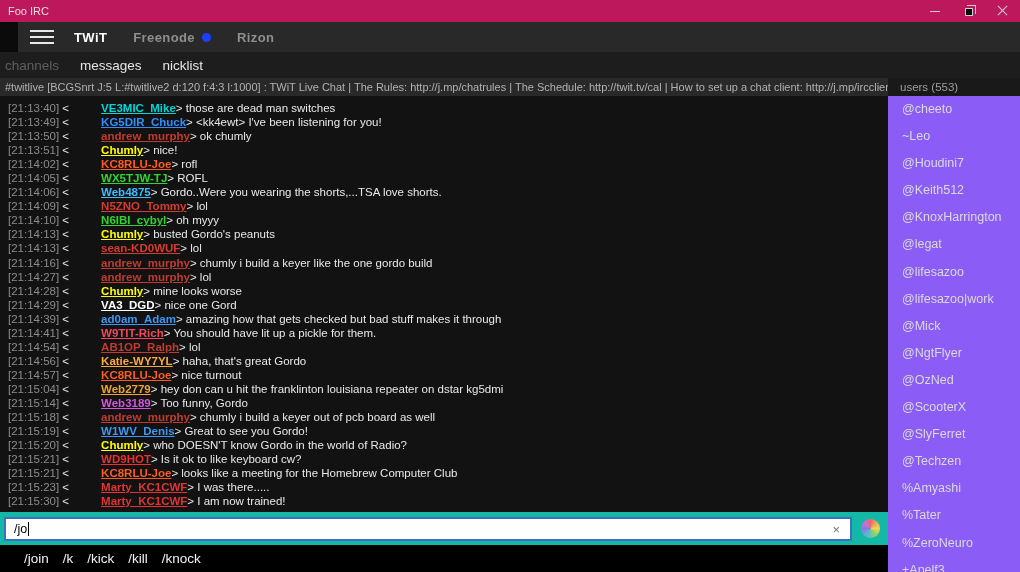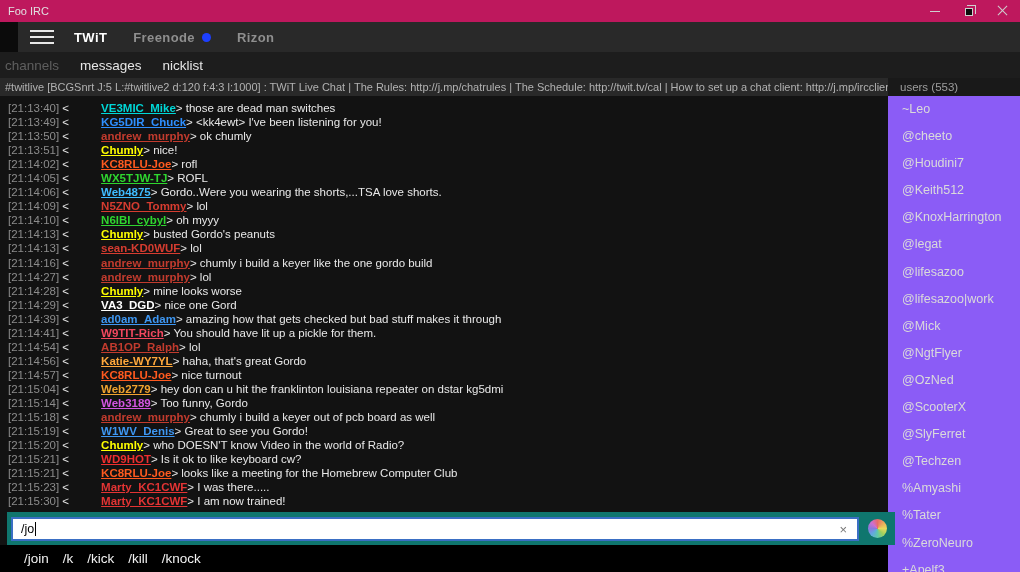--- a/index.html
+++ b/index.html
@@ -53,21 +53,21 @@
   
   #sidebar { position:absolute; top:78px; left:888px; width:132px; height:494px;
     background:#8b5cf6; overflow:hidden; }
   #users-header { height:18px; line-height:18px; background:#191919;
     color:#9e9e9e; font-size:11.5px; padding-left:12px; }
   .user-item { height:27.1px; line-height:27.1px; padding-left:14px;
     color:#dadada; font-size:12.5px; white-space:nowrap; cursor:pointer; }
 
   
   #inputbar { position:absolute; top:512px; left:0; width:888px; height:33px;
-    background:#0f766e; display:flex; align-items:center;margin-left:7px; }
+    background:#14b8a6; display:flex; align-items:center; }
   #inputbox { position:relative; margin-left:4px; width:848px; height:24px;
     background:#ffffff; border:2px solid #3a6fc4; display:flex; align-items:center; padding-left:8px; }
   #input-value { color:#000; font-size:12.5px; }
   #caret { display:inline-block; width:1px; height:14px; background:#000; margin-left:1px; }
   #clear-x { position:absolute; right:10px; top:2px; color:#777; font-size:13px; cursor:pointer; line-height:18px; }
   #color-wheel { width:19px; height:19px; border-radius:50%; margin-left:9px; cursor:pointer;
     background:conic-gradient(#e86a6a,#eaa85c,#e8d95c,#9ed05f,#5fc9a8,#62a8e0,#8a79dd,#cf6fd0,#e86a6a); }
 
   
   #suggestbar { position:absolute; top:545px; left:0; width:888px; height:27px;
@@ -142,32 +142,32 @@
     <div class="msg"><span class="ts">[21:14:29] </span><span class="br">&lt;</span><span class="nick" style="color: rgb(255, 255, 255);">VA3_DGD</span><span class="br">&gt; </span><span class="mtext">nice one Gord</span></div>
     <div class="msg"><span class="ts">[21:14:39] </span><span class="br">&lt;</span><span class="nick" style="color: rgb(62, 151, 242);">ad0am_Adam</span><span class="br">&gt; </span><span class="mtext">amazing how that gets checked but bad stuff makes it through</span></div>
     <div class="msg"><span class="ts">[21:14:41] </span><span class="br">&lt;</span><span class="nick" style="color: rgb(242, 72, 95);">W9TIT-Rich</span><span class="br">&gt; </span><span class="mtext">You should have lit up a pickle for them.</span></div>
     <div class="msg"><span class="ts">[21:14:54] </span><span class="br">&lt;</span><span class="nick" style="color: rgb(194, 59, 46);">AB1OP_Ralph</span><span class="br">&gt; </span><span class="mtext">lol</span></div>
     <div class="msg"><span class="ts">[21:14:56] </span><span class="br">&lt;</span><span class="nick" style="color: rgb(255, 168, 60);">Katie-WY7YL</span><span class="br">&gt; </span><span class="mtext">haha, that's great Gordo</span></div>
     <div class="msg"><span class="ts">[21:14:57] </span><span class="br">&lt;</span><span class="nick" style="color: rgb(255, 90, 31);">KC8RLU-Joe</span><span class="br">&gt; </span><span class="mtext">nice turnout</span></div>
     <div class="msg"><span class="ts">[21:15:04] </span><span class="br">&lt;</span><span class="nick" style="color: rgb(240, 163, 47);">Web2779</span><span class="br">&gt; </span><span class="mtext">hey don can u hit the franklinton louisiana repeater on dstar kg5dmi</span></div>
     <div class="msg"><span class="ts">[21:15:14] </span><span class="br">&lt;</span><span class="nick" style="color: rgb(211, 85, 224);">Web3189</span><span class="br">&gt; </span><span class="mtext">Too funny, Gordo</span></div>
     <div class="msg"><span class="ts">[21:15:18] </span><span class="br">&lt;</span><span class="nick" style="color: rgb(194, 59, 46);">andrew_murphy</span><span class="br">&gt; </span><span class="mtext">chumly i build a keyer out of pcb board as well</span></div>
     <div class="msg"><span class="ts">[21:15:19] </span><span class="br">&lt;</span><span class="nick" style="color: rgb(62, 151, 242);">W1WV_Denis</span><span class="br">&gt; </span><span class="mtext">Great to see you Gordo!</span></div>
-    <div class="msg"><span class="ts">[21:15:20] </span><span class="br">&lt;</span><span class="nick" style="color: rgb(255, 255, 0);">Chumly</span><span class="br">&gt; </span><span class="mtext">who DOESN'T know Video in the world of Radio?</span></div>
+    <div class="msg"><span class="ts">[21:15:20] </span><span class="br">&lt;</span><span class="nick" style="color: rgb(255, 255, 0);">Chumly</span><span class="br">&gt; </span><span class="mtext">who DOESN'T know Gordo in the world of Radio?</span></div>
     <div class="msg"><span class="ts">[21:15:21] </span><span class="br">&lt;</span><span class="nick" style="color: rgb(237, 47, 47);">WD9HOT</span><span class="br">&gt; </span><span class="mtext">Is it ok to like keyboard cw?</span></div>
     <div class="msg"><span class="ts">[21:15:21] </span><span class="br">&lt;</span><span class="nick" style="color: rgb(255, 90, 31);">KC8RLU-Joe</span><span class="br">&gt; </span><span class="mtext">looks like a meeting for the Homebrew Computer Club</span></div>
     <div class="msg"><span class="ts">[21:15:23] </span><span class="br">&lt;</span><span class="nick" style="color: rgb(227, 52, 52);">Marty_KC1CWF</span><span class="br">&gt; </span><span class="mtext">I was there.....</span></div>
     <div class="msg"><span class="ts">[21:15:30] </span><span class="br">&lt;</span><span class="nick" style="color: rgb(227, 52, 52);">Marty_KC1CWF</span><span class="br">&gt; </span><span class="mtext">I am now trained!</span></div>
   </div>
 
 <div id="sidebar">
   <div id="users-header">users (553)</div>
   <div id="userlist">
+      <div class="user-item">@cheeto</div>
       <div class="user-item">~Leo</div>
-      <div class="user-item">@cheeto</div>
       <div class="user-item">@Houdini7</div>
       <div class="user-item">@Keith512</div>
       <div class="user-item">@KnoxHarrington</div>
       <div class="user-item">@legat</div>
       <div class="user-item">@lifesazoo</div>
       <div class="user-item">@lifesazoo|work</div>
       <div class="user-item">@Mick</div>
       <div class="user-item">@NgtFlyer</div>
       <div class="user-item">@OzNed</div>
       <div class="user-item">@ScooterX</div>

